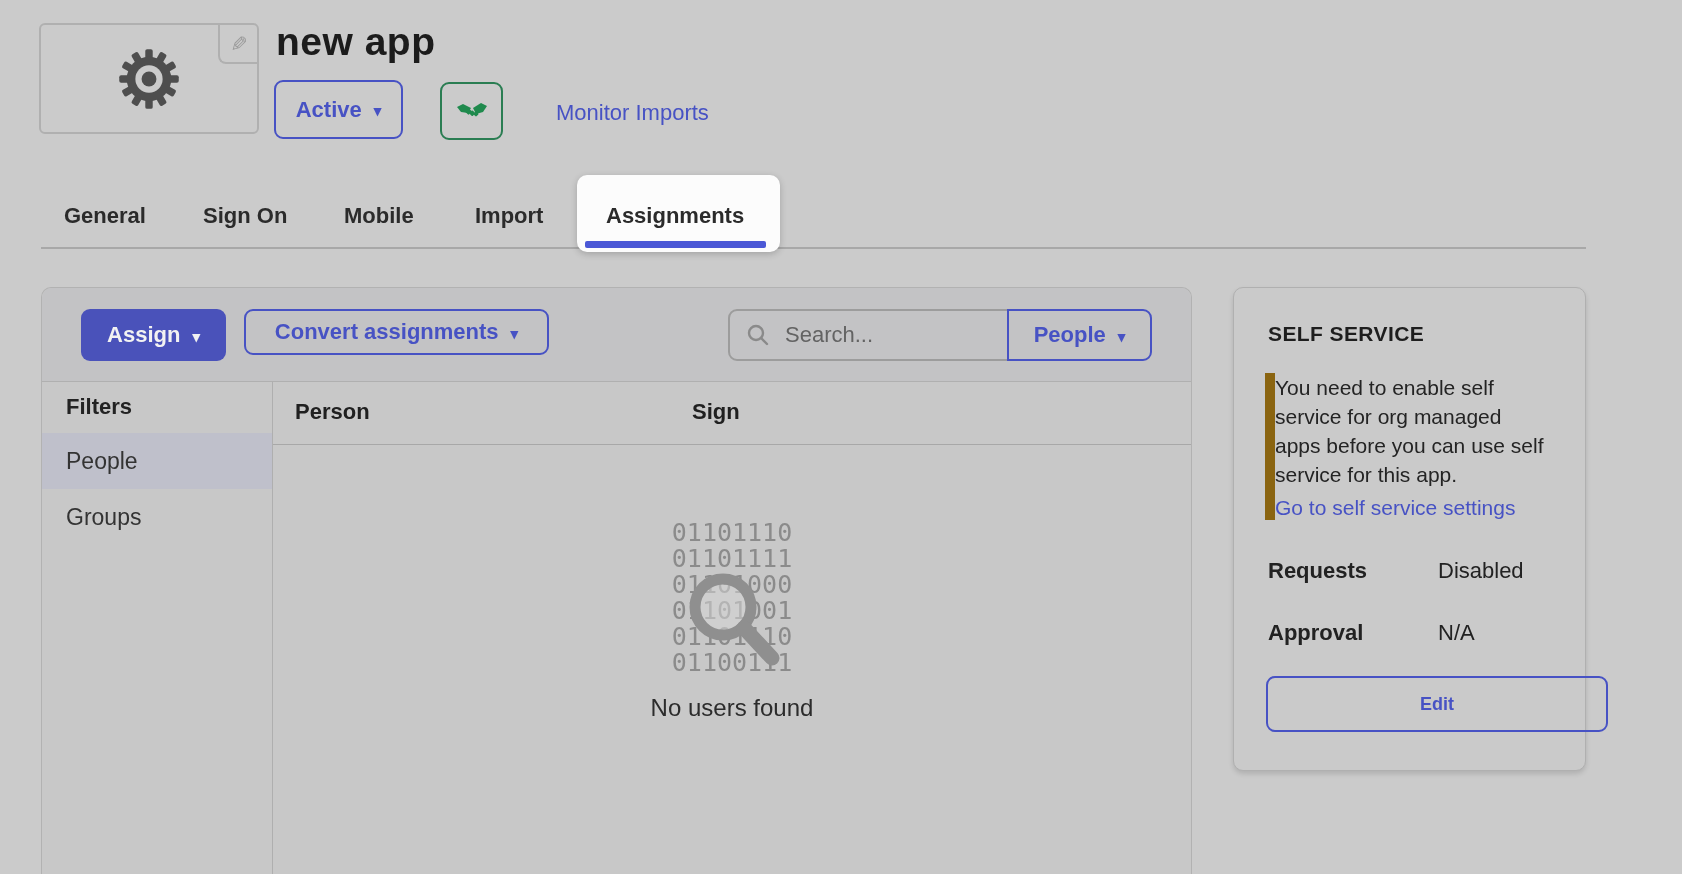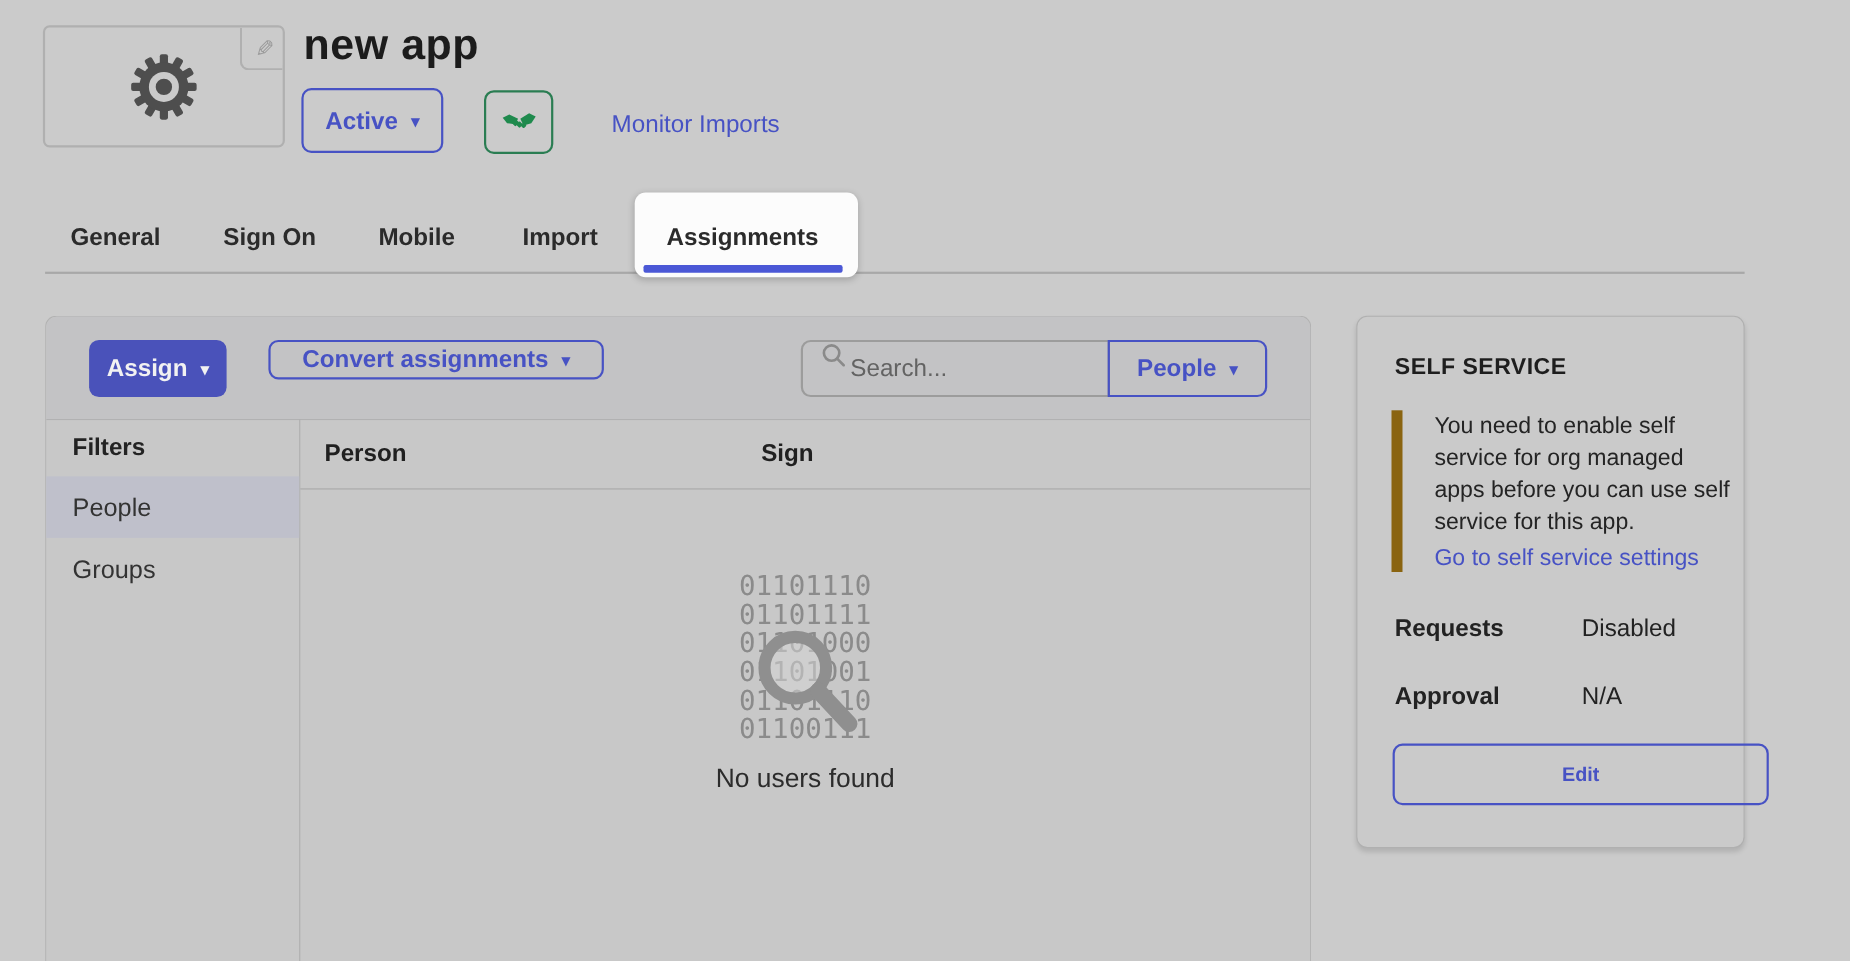--- a/index.html
+++ b/index.html
@@ -20,24 +20,24 @@
 
   
   .tabs-divider{left:41px;top:247px;width:1545px;height:2px;background:#a8a8a8;}
   .tab-highlight{left:577px;top:175px;width:203px;height:77px;background:#fcfcfc;border-radius:10px;box-shadow:0 2px 7px rgba(0,0,0,.2);}
   .tab-underline{left:585px;top:241px;width:181px;height:7px;background:#4b58d6;border-radius:2px;}
   .tab{position:absolute;top:203px;font-size:22px;font-weight:bold;color:#2b2b2b;cursor:pointer;white-space:nowrap;}
 
   
   .main-panel{left:41px;top:287px;width:1151px;height:587px;background:#c8c8c8;border:1px solid #b2b2b2;border-bottom:none;border-radius:10px 10px 0 0;box-sizing:border-box;}
   .toolbar{position:absolute;left:0;top:0;right:0;height:93px;background:#c3c3c5;border-bottom:1px solid #b0b0b0;border-radius:10px 10px 0 0;}
-  .assign-btn{left:39px;top:21px;width:125px;height:52px;background:#4a52ba;border-radius:9px;color:#f2f2f2;font-size:22px;font-weight:bold;}
-  .convert-btn{left:202px;top:21px;width:305px;height:36px;border:2px solid #4752c4;border-radius:9px;color:#4752c4;font-size:22px;font-weight:bold;}
+  .assign-btn{left:39px;top:21px;width:145px;height:52px;background:#4a52ba;border-radius:9px;color:#f2f2f2;font-size:22px;font-weight:bold;}
+  .convert-btn{left:202px;top:21px;width:305px;height:46px;border:2px solid #4752c4;border-radius:9px;color:#4752c4;font-size:22px;font-weight:bold;}
   .search-wrap{left:686px;top:21px;height:52px;display:flex;}
-  .search-box{width:281px;height:52px;box-sizing:border-box;border:2px solid #9c9c9c;border-radius:9px 0 0 9px;display:flex;padding-left:16px;gap:1px;}
+  .search-box{width:281px;height:52px;box-sizing:border-box;border:2px solid #9c9c9c;border-radius:9px 0 0 9px;display:flex;align-items:center;padding-left:16px;gap:13px;}
   .search-box input{border:none;outline:none;background:transparent;font-family:"Liberation Sans",sans-serif;font-size:22px;color:#444;width:200px;}
   .search-box input::placeholder{color:#636363;opacity:1;}
   .scope-btn{width:145px;height:52px;margin-left:-2px;border:2px solid #4752c4;border-radius:0 9px 9px 0;color:#4752c4;font-size:22px;font-weight:bold;}
 
   .filters-col{position:absolute;left:0;top:93px;bottom:0;width:231px;border-right:1px solid #afafaf;box-sizing:border-box;}
   .filters-heading{height:52px;display:flex;align-items:center;padding-left:24px;font-weight:bold;font-size:22px;color:#232323;}
   .filter-item{height:56px;display:flex;align-items:center;padding-left:24px;font-size:23px;color:#333;cursor:pointer;}
   .filter-item.selected{background:#bfc0cb;}
 
   .table-header{position:absolute;left:231px;top:93px;right:0;height:63px;border-bottom:1px solid #a8a8a8;}
@@ -46,21 +46,21 @@
   .th-type{left:419px;}
 
   .empty-state{position:absolute;left:231px;right:0;top:156px;bottom:0;}
   .binary{margin-top:76px;text-align:center;font-family:"DejaVu Sans Mono",monospace;font-size:25px;line-height:26px;color:#8b8b8b;}
   .magnifier-svg{position:absolute;left:405px;top:118px;}
   .no-users{margin-top:18px;text-align:center;font-size:24px;color:#2c2c2c;}
 
   
   .ss-card{left:1233px;top:287px;width:353px;height:484px;background:#cacaca;border:1px solid #b0b0b0;border-radius:10px;box-shadow:0 3px 5px rgba(0,0,0,.13);box-sizing:border-box;}
   .ss-heading{margin:34px 0 0 34px;font-size:21px;font-weight:bold;letter-spacing:.4px;color:#1e1e1e;}
-  .ss-note{margin:27px 0 0 31px;border-left:10px solid #8a6410;padding-left:29px;}
+  .ss-note{margin:27px 0 0 31px;border-left:10px solid #8a6410;}
   .ss-note-text{font-size:21px;line-height:29px;color:#242424;width:272px;}
   .ss-link{display:inline-block;margin-top:7px;font-size:21px;color:#4752c4;cursor:pointer;}
   .ss-row{position:absolute;left:34px;right:34px;display:flex;font-size:22px;color:#222;}
   .ss-row .lbl{font-weight:bold;width:170px;}
   .row-requests{top:270px;}
   .row-approval{top:332px;}
   .edit-btn{position:absolute;left:32px;top:388px;width:342px;height:56px;border:2px solid #4752c4;border-radius:9px;color:#4752c4;font-size:18px;font-weight:bold;}
 </style>
 </head>
 <body>

